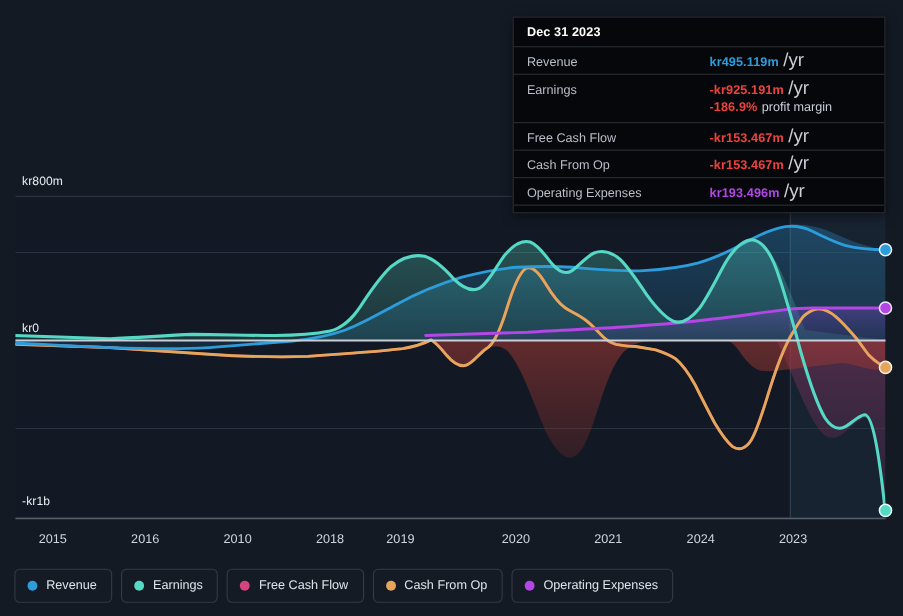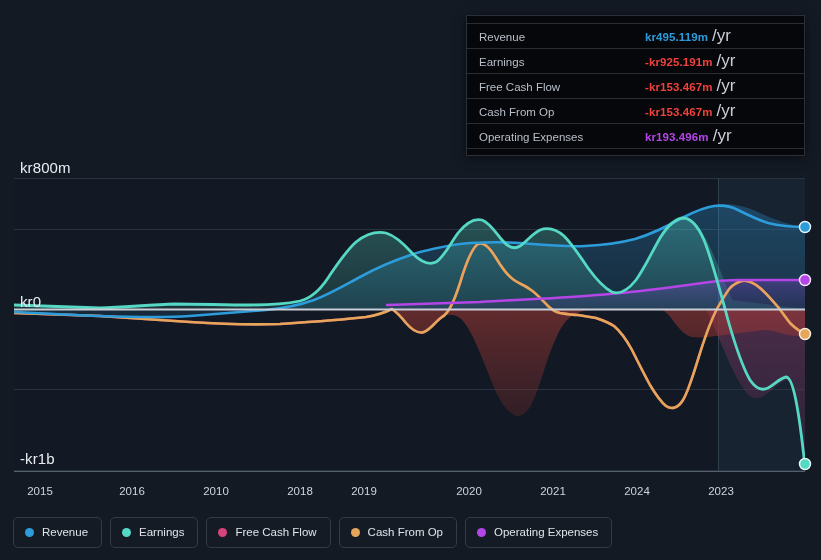--- a/index.html
+++ b/index.html
@@ -10,21 +10,21 @@
     -webkit-font-smoothing:antialiased;
   }
   #root{position:absolute;inset:0;}
 
   
   .chart-wrap{position:absolute;left:0;top:0;width:821px;height:505px;}
   .plot-svg{position:absolute;left:0;top:0;}
 
   
   .y-label{
-    position:absolute;color:#e9edf2;font-size:15px;letter-spacing:.1px;
+    position:absolute;color:#e9edf2;font-size:11px;letter-spacing:.1px;
     white-space:nowrap;
   }
   .y-top{left:20px;top:159px;}
   .y-zero{left:20px;top:293px;}
   .y-bot{left:20px;top:450px;}
 
   
   .x-label{
     position:absolute;top:485px;color:#ced4dd;font-size:11.5px;
     transform:translateX(-50%);white-space:nowrap;
@@ -231,45 +231,51 @@
         <circle cx="805" cy="280" r="5.5" fill="#b446e8" stroke="#f2e6fb" stroke-width="1.4"></circle>
         <circle cx="805" cy="334" r="5.5" fill="#e6a65a" stroke="#fbf1e3" stroke-width="1.4"></circle>
         <circle cx="805" cy="464" r="5.5" fill="#56d9c4" stroke="#e6fbf7" stroke-width="1.4"></circle>
       </g>
     </svg>
 
     <div class="y-label y-top">kr800m</div>
     <div class="y-label y-zero">kr0</div>
     <div class="y-label y-bot">-kr1b</div>
 
-    <div class="x-label" style="left:40px">2015</div>
+    <div class="x-label" style="left:48px">2015</div>
     <div class="x-label" style="left:132px">2016</div>
     <div class="x-label" style="left:216px">2010</div>
     <div class="x-label" style="left:300px">2018</div>
     <div class="x-label" style="left:364px">2019</div>
     <div class="x-label" style="left:469px">2020</div>
     <div class="x-label" style="left:553px">2021</div>
     <div class="x-label" style="left:637px">2024</div>
     <div class="x-label" style="left:721px">2023</div>
   </div>
 
   <div class="tooltip">
+    <div class="tt-title">Dec 31 2023</div>
 
     <div class="tt-row">
       <span class="tt-k">Revenue</span>
       <span class="tt-v" style="color:#2d9cdb">kr495.119m</span>
       <span class="tt-u">/yr</span>
     </div>
 
     <div class="tt-row">
       <span class="tt-k">Earnings</span>
       <span class="tt-v" style="color:#f0423c">-kr925.191m</span>
       <span class="tt-u">/yr</span>
     </div>
 
+    <div class="tt-row sub">
+      <span class="tt-k"></span>
+      <span class="tt-v" style="color:#f0423c">-186.9%</span>
+      <span class="tt-note">profit margin</span>
+    </div>
 
     <div class="tt-row">
       <span class="tt-k">Free Cash Flow</span>
       <span class="tt-v" style="color:#f0423c">-kr153.467m</span>
       <span class="tt-u">/yr</span>
     </div>
 
     <div class="tt-row">
       <span class="tt-k">Cash From Op</span>
       <span class="tt-v" style="color:#f0423c">-kr153.467m</span>

